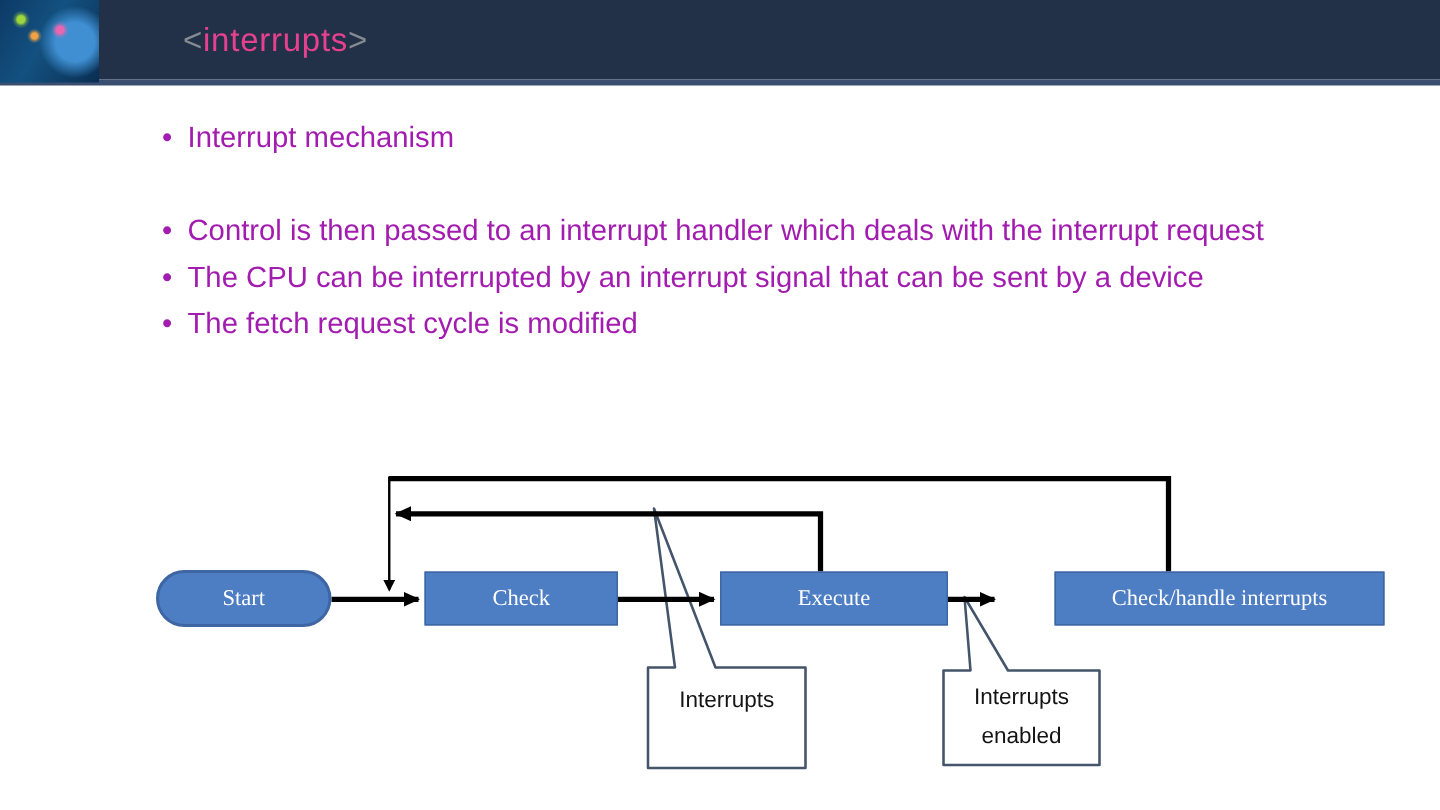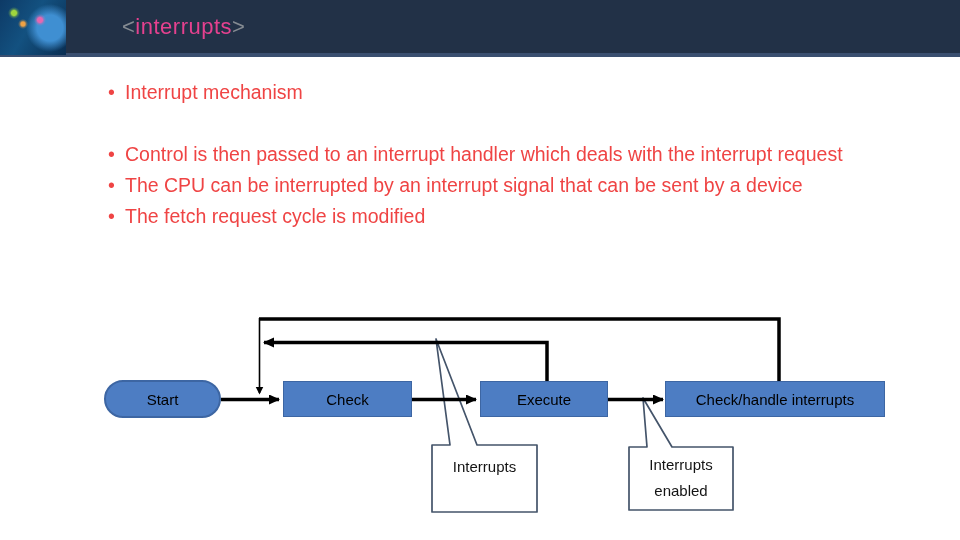--- a/index.html
+++ b/index.html
@@ -20,36 +20,36 @@
       linear-gradient(120deg, #0d3a66 0%, #135180 45%, #0a2e52 100%);
   }
   .title {
     position:absolute; left:122px; top:14px; font-size:22px; font-weight:normal;
     letter-spacing:.5px; white-space:nowrap;
   }
   .title .bracket { color:#858b92; }
   .title .word { color:#e5418f; }
 
   
-  .bullets { position:absolute; left:107px; width:782px; color:#ef4444; font-size:19.5px; line-height:27px; margin:0; padding:0; list-style:none; }
+  .bullets { position:absolute; left:107px; width:782px; color:#a21caf; font-size:19.5px; line-height:27px; margin:0; padding:0; list-style:none; }
   .bullets-1 { top:79px; }
   .bullets-2 { top:141px; }
   .bullets li { position:relative; padding-left:18px; margin:0 0 4px 0; }
   .bullets li::before { content:"\2022"; position:absolute; left:1px; top:0; }
 
   
   .diagram-svg { position:absolute; top:0; left:0; width:960px; height:540px; }
   .node {
     position:absolute; box-sizing:border-box; display:flex; align-items:center; justify-content:center;
-    background:#4d7dc3; border:1.6px solid #3d66a3; color:#000000; font-size:15px; white-space:nowrap;
+    background:#4d7dc3; border:1.6px solid #3d66a3; color:#ffffff; font-size:15px; white-space:nowrap;font-family:Liberation Serif, serif;
   }
   .node-start   { left:104px; top:380px; width:117px; height:38px; border-radius:19px; border-width:2px; }
   .node-fetch   { left:283px; top:381px; width:129px; height:36px; }
-  .node-execute { left:480px; top:381px; width:128px; height:36px; }
-  .node-check   { left:665px; top:381px; width:220px; height:36px; }
+  .node-execute { left:480px; top:381px; width:152px; height:36px; }
+  .node-check   { left:703px; top:381px; width:220px; height:36px; }
 
   .callout-text { position:absolute; text-align:center; color:#141414; font-size:15px; line-height:26px; font-weight:500; }
   .callout-disabled-text { left:432px; top:454px; width:105px; }
   .callout-enabled-text  { left:629px; top:452px; width:104px; }
 </style>
 </head>
 <body>
 
 <div class="slide">
 

